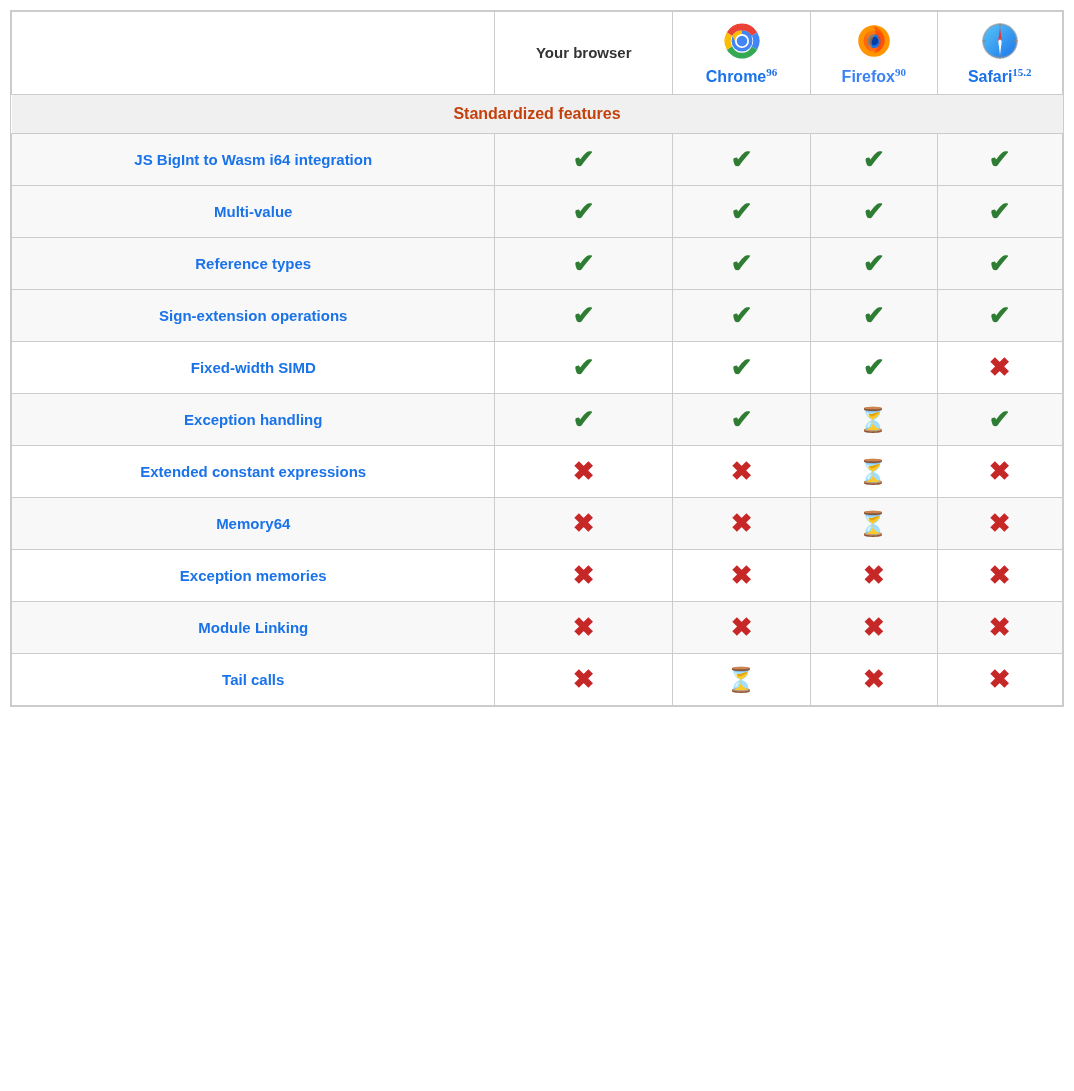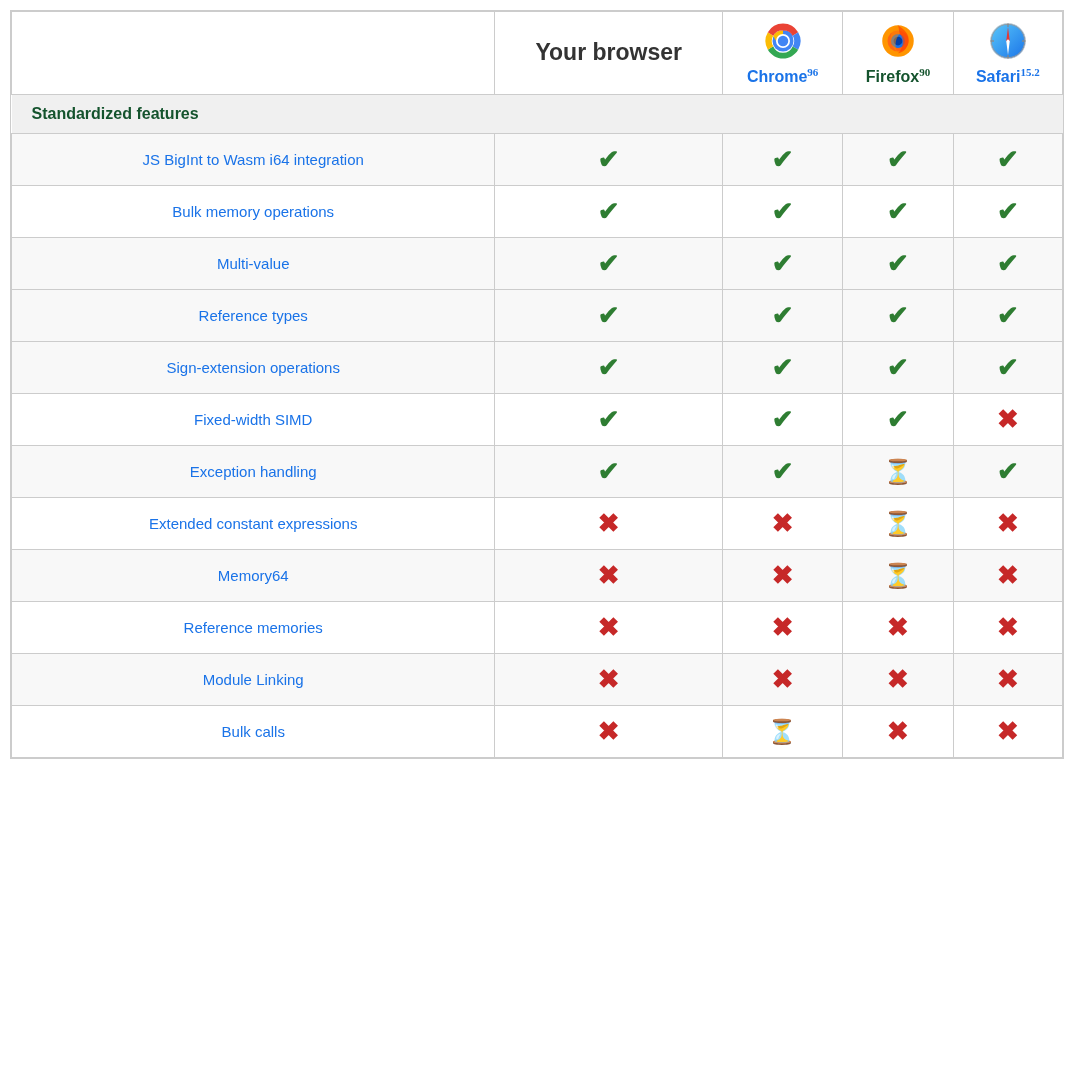--- a/index.html
+++ b/index.html
@@ -29,52 +29,52 @@
       width: 46%;
     }
     th {
       background: #fff;
     }
     .header-row th {
       font-weight: bold;
     }
     .browser-name-cell {
       font-weight: bold;
-      font-size: 23px;
+      font-size: 15px;
       color: #333;
       line-height: 1.3;
     }
     .browser-header {
       padding: 8px 6px;
     }
     .browser-name {
       font-size: 16px;
       font-weight: bold;
     }
     .chrome-color { color: #1a73e8; }
-    .firefox-color { color: #14532d; }
+    .firefox-color { color: #3b82f6; }
     .safari-color { color: #1a73e8; }
     .version-sup {
       font-size: 11px;
       vertical-align: super;
       font-family: Liberation Serif, serif;
     }
     .section-header td {
       background: #f0f0f0;
       font-weight: bold;
       font-size: 16px;
-      color: #14532d;
-      text-align: left;
+      color: #c2410c;
+      text-align: center;
       padding: 10px 20px;
       border-left: none;
       border-right: none;
     }
     .feature-label {
       color: #1a73e8;
-      font-weight: normal;
+      font-weight: bold;
       font-size: 15px;
     }
     .check-green {
       color: #2e7d32;
       font-size: 26px;
       font-weight: bold;
     }
     .cross-red {
       color: #c62828;
       font-size: 26px;
@@ -168,29 +168,20 @@
         </tr>
         <tr class="row-even">
       <td>
         <span class="feature-label">JS BigInt to Wasm i64 integration</span>
       </td>
       <td><span class="check-green">✔</span></td>
       <td><span class="check-green">✔</span></td>
       <td><span class="check-green">✔</span></td>
       <td><span class="check-green">✔</span></td>
     </tr>
-        <tr class="row-odd">
-      <td>
-        <span class="feature-label">Bulk memory operations</span>
-      </td>
-      <td><span class="check-green">✔</span></td>
-      <td><span class="check-green">✔</span></td>
-      <td><span class="check-green">✔</span></td>
-      <td><span class="check-green">✔</span></td>
-    </tr>
         <tr class="row-even">
       <td>
         <span class="feature-label">Multi-value</span>
       </td>
       <td><span class="check-green">✔</span></td>
       <td><span class="check-green">✔</span></td>
       <td><span class="check-green">✔</span></td>
       <td><span class="check-green">✔</span></td>
     </tr>
         <tr class="row-even">
@@ -242,39 +233,39 @@
       <td>
         <span class="feature-label">Memory64</span>
       </td>
       <td><span class="cross-red">✖</span></td>
       <td><span class="cross-red">✖</span></td>
       <td><span class="hourglass">⏳</span></td>
       <td><span class="cross-red">✖</span></td>
     </tr>
         <tr class="row-odd">
       <td>
-        <span class="feature-label">Reference memories</span>
+        <span class="feature-label">Exception memories</span>
       </td>
       <td><span class="cross-red">✖</span></td>
       <td><span class="cross-red">✖</span></td>
       <td><span class="cross-red">✖</span></td>
       <td><span class="cross-red">✖</span></td>
     </tr>
         <tr class="row-even">
       <td>
         <span class="feature-label">Module Linking</span>
       </td>
       <td><span class="cross-red">✖</span></td>
       <td><span class="cross-red">✖</span></td>
       <td><span class="cross-red">✖</span></td>
       <td><span class="cross-red">✖</span></td>
     </tr>
         <tr class="row-odd">
       <td>
-        <span class="feature-label">Bulk calls</span>
+        <span class="feature-label">Tail calls</span>
       </td>
       <td><span class="cross-red">✖</span></td>
       <td><span class="hourglass">⏳</span></td>
       <td><span class="cross-red">✖</span></td>
       <td><span class="cross-red">✖</span></td>
     </tr>
       </tbody>
   </table>
 </div>
 

